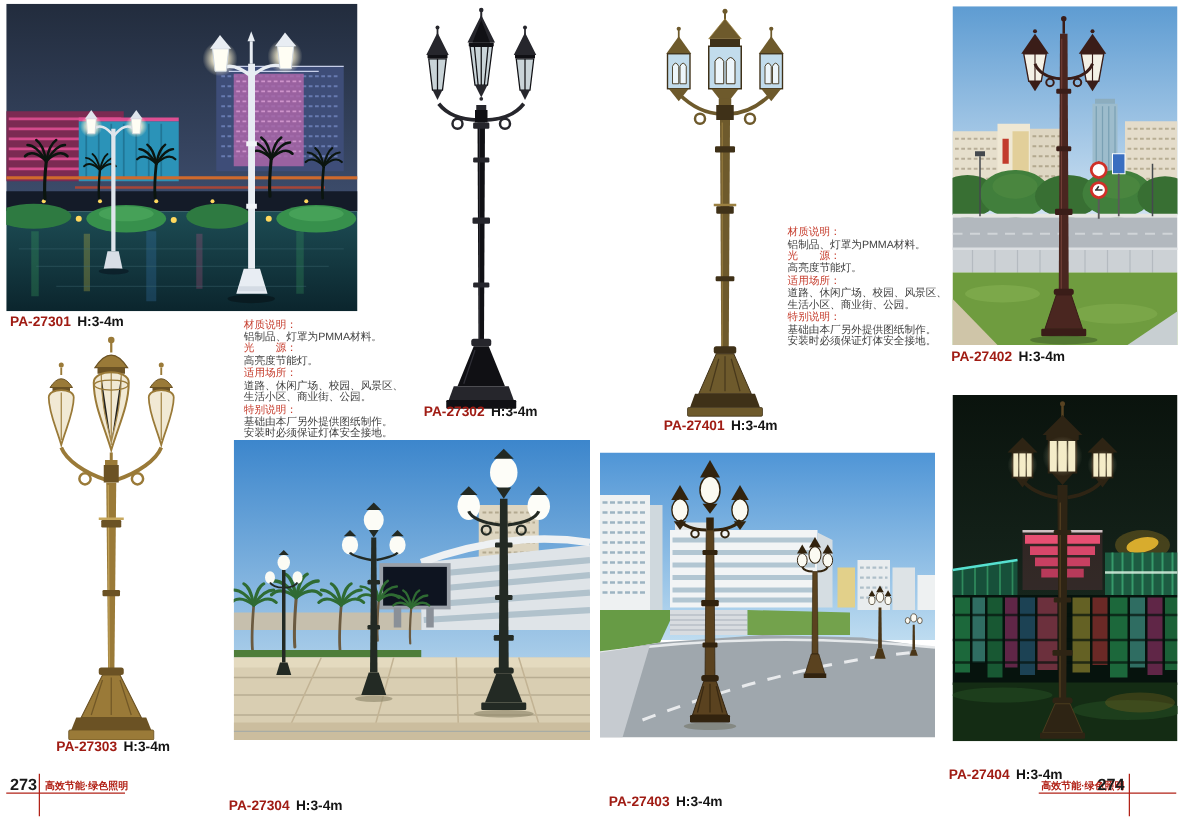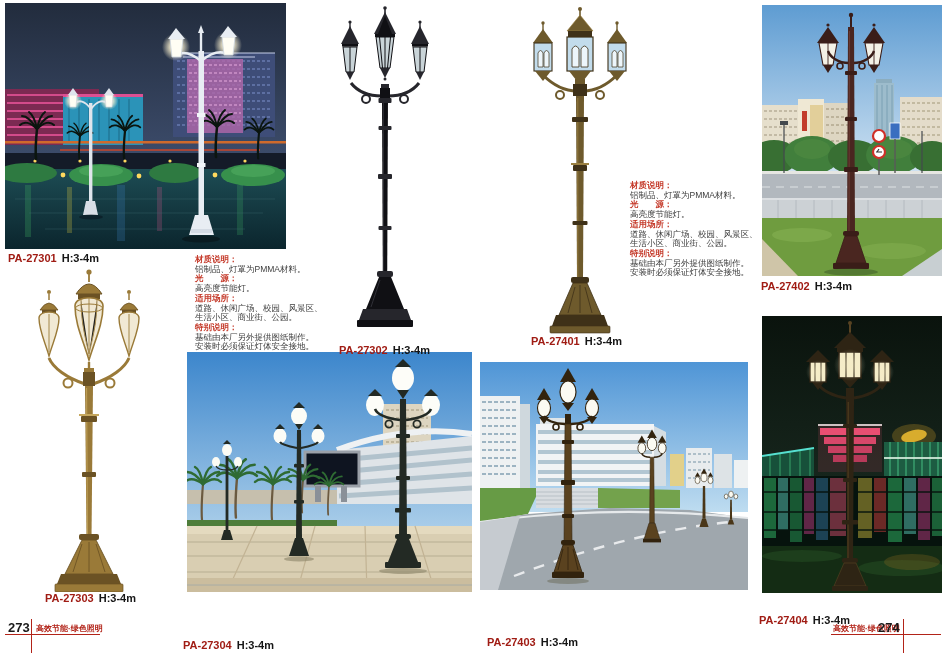--- a/index.html
+++ b/index.html
@@ -7,21 +7,21 @@
     position:relative; width:950px; height:655px; background:#ffffff;
     overflow:hidden; font-family:"Liberation Sans", sans-serif;
   }
   .panel { position:absolute; display:block; }
   .panel svg { display:block; }
   .prod-label { position:absolute; font-size:11px; font-weight:bold; white-space:nowrap; }
   .prod-label .code { color:#a01c14; }
   .prod-label .ht { color:#151515; margin-left:5px; }
   .spec { position:absolute; width:132px; font-size:8.5px; line-height:9.7px; }
   .spec p { margin:0; white-space:nowrap; }
-  .spec .h { color:#c53a2a; font-weight:bold; }
+  .spec .h { color:#c53a2a; font-weight:normal; }
   .spec .b { color:#3d3d3d; }
   .footer-num { position:absolute; font-size:13px; font-weight:bold; color:#1a1a1a; }
   .footer-slogan { position:absolute; font-size:8px; font-weight:bold; color:#b22318; white-space:nowrap;text-align:right; }
   .vline { position:absolute; width:1px; background:#b22318; }
   .hline { position:absolute; height:1px; background:#b22318; }
 </style>
 </head>
 <body>
 
 <div class="page">
@@ -663,21 +663,21 @@
         <rect x="80" y="242" width="16" height="5" rx="2" fill="#2e2414"></rect>
         <polygon points="82,247 94,247 104,270 72,270" fill="#2e2414" stroke="#584322" stroke-width="0.6"></polygon>
         <rect x="70" y="270" width="36" height="5" rx="1" fill="#2e2414"></rect>
       </g>
     </svg>
   </div>
 
   <div class="prod-label" style="left:8px;top:252px;">
     <span class="code">PA-27301</span><span class="ht">H:3-4m</span>
   </div>
-  <div class="prod-label" style="left:339px;top:344px;">
+  <div class="prod-label" style="left:339px;top:324px;">
     <span class="code">PA-27302</span><span class="ht">H:3-4m</span>
   </div>
   <div class="prod-label" style="left:531px;top:335px;">
     <span class="code">PA-27401</span><span class="ht">H:3-4m</span>
   </div>
   <div class="prod-label" style="left:761px;top:280px;">
     <span class="code">PA-27402</span><span class="ht">H:3-4m</span>
   </div>
   <div class="prod-label" style="left:45px;top:592px;">
     <span class="code">PA-27303</span><span class="ht">H:3-4m</span>

